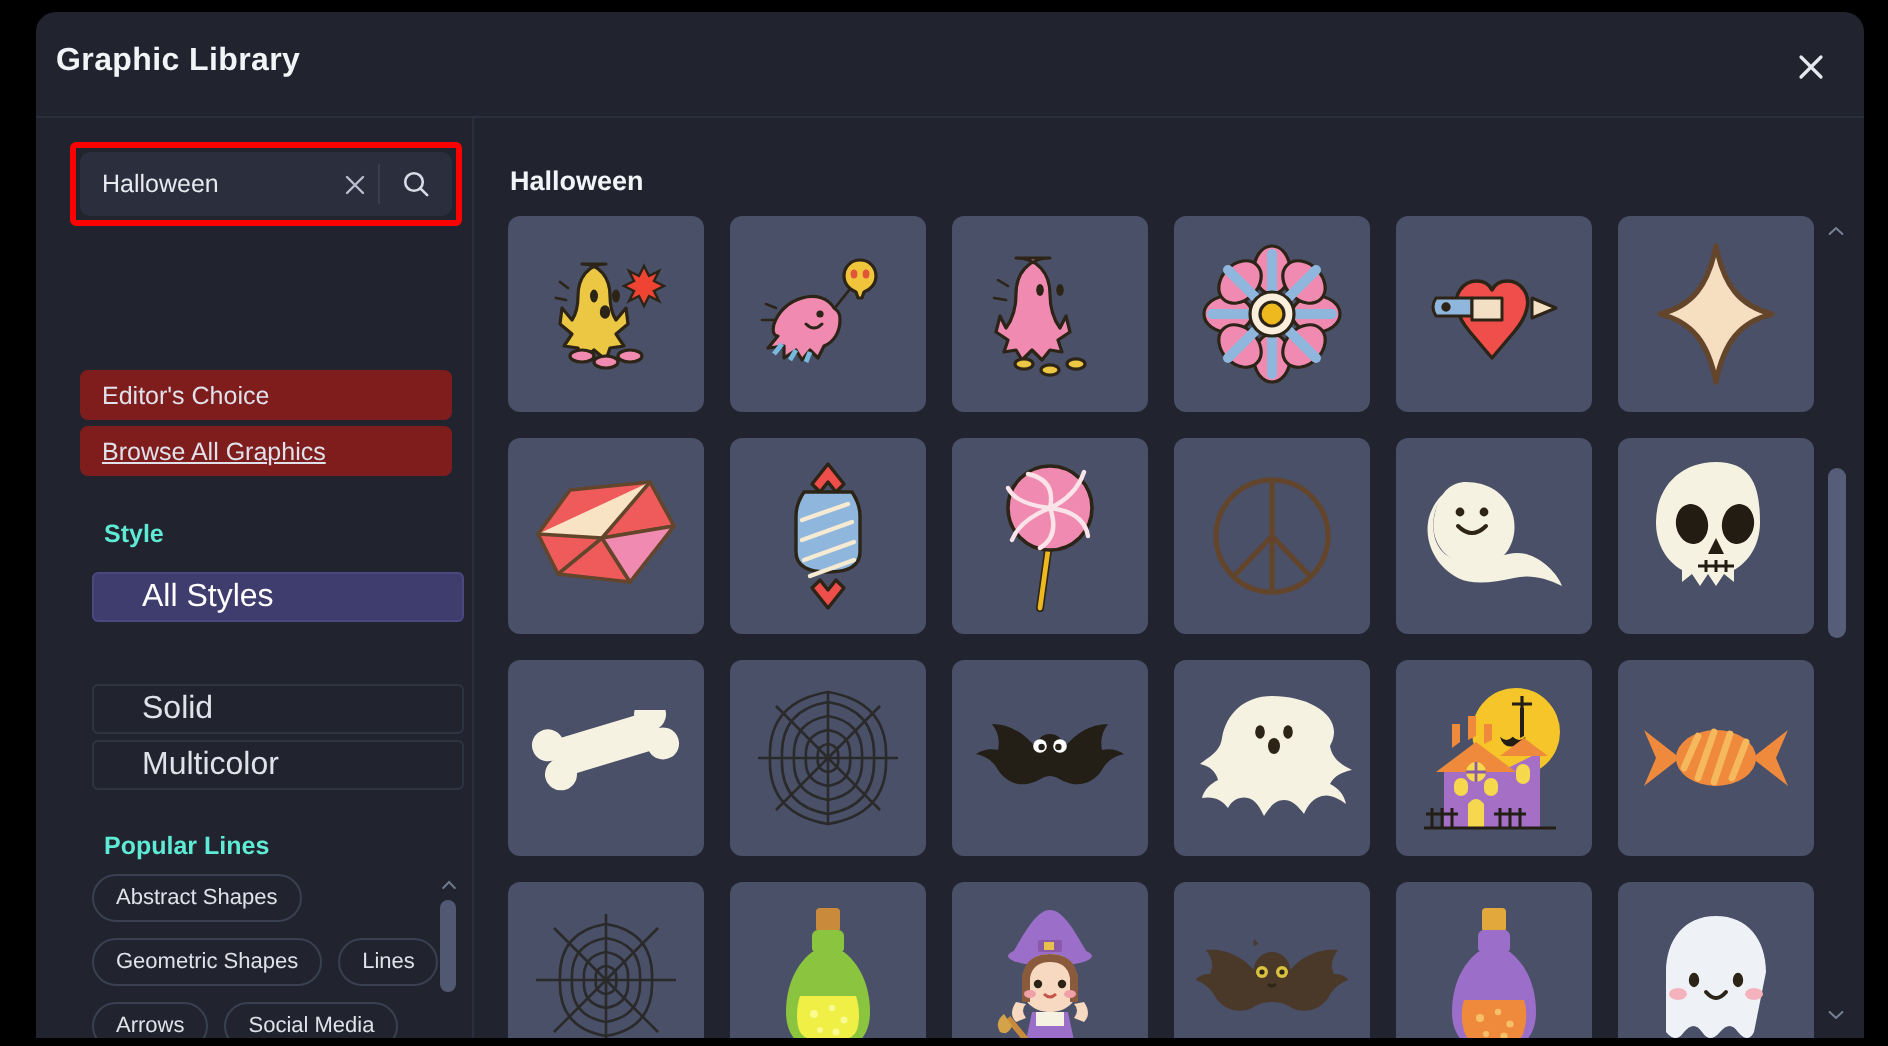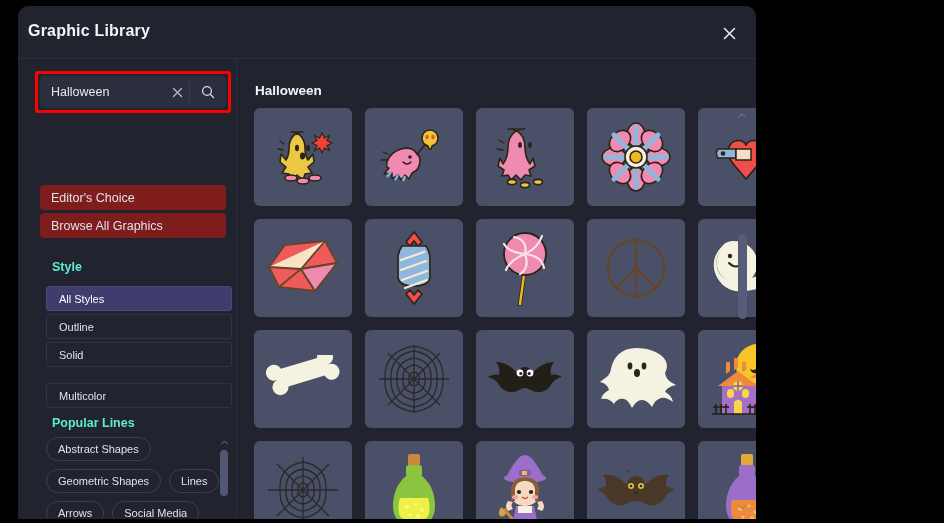--- a/index.html
+++ b/index.html
@@ -6,21 +6,21 @@
   html, body {
     width: 944px; height: 523px;
     background: #000000;
     font-family: "Liberation Sans", sans-serif;
     overflow: hidden;
   }
 
   #panel {
     position: absolute;
     left: 18px; top: 6px;
-    width: 738px; height: 513px;
+    width: 914px; height: 513px;
     background: #21242f;
     border-radius: 10px 10px 0 0;
     overflow: hidden;
     display: flex;
     flex-direction: column;
   }
 
   
   #header {
     height: 53px;
@@ -112,53 +112,53 @@
     width: 186px; height: 25px;
     background: #7f1d1d;
     border-radius: 4px;
     display: flex; align-items: center;
     padding-left: 11px;
     font-size: 12.5px;
     color: #dfe2ea;
     cursor: pointer;
   }
   #nav-editors-choice { top: 126px; }
-  #nav-browse-all     { top: 154px; }
+  #nav-browse-all     { top: 154px; text-decoration: underline; }
 
   .section-label {
     position: absolute;
     left: 34px;
     font-size: 12.5px;
     font-weight: bold;
     color: #5eead4;
   }
   #style-label { top: 201px; }
   #tags-label  { top: 357px; }
 
   .style-item {
     position: absolute;
     left: 28px;
     width: 186px; height: 25px;
     border-radius: 3px;
     display: flex; align-items: center;
-    padding-left: 12px;
-    font-size: 11px;
+    padding-left: 24px;
+    font-size: 16px;
     color: #dfe2ea;
     cursor: pointer;
     border: 1px solid #2f3442;
   }
   .style-item.selected {
     background: #3f3c6e;
     border-color: #4b4880;
     color: #ffffff;
   }
   #style-0 { top: 227px; }
   #style-1 { top: 255px; }
   #style-2 { top: 283px; }
-  #style-3 { top: 324px; }
+  #style-3 { top: 311px; }
 
   #tags-area {
     position: absolute;
     left: 28px; top: 378px;
     width: 180px; height: 145px;
     overflow: hidden;
   }
   #tags-rows { display: flex; flex-direction: column; gap: 8px; }
   .tag-row { display: flex; gap: 8px; }
   .tag-pill {
@@ -284,21 +284,20 @@
         </div>
         <div id="search-highlight"></div>
       </div>
 
       <div id="nav-editors-choice" class="nav-button">Editor's Choice</div>
       <div id="nav-browse-all" class="nav-button">Browse All Graphics</div>
 
       <div id="style-label" class="section-label">Style</div>
 
       <div id="style-0" class="style-item selected">All Styles</div>
-      <div id="style-1" class="style-item">Outline</div>
       <div id="style-2" class="style-item">Solid</div>
       <div id="style-3" class="style-item">Multicolor</div>
 
       <div id="tags-label" class="section-label">Popular Lines</div>
 
       <div id="tags-area">
         <div id="tags-rows">
             <div class="tag-row">
               <div class="tag-pill">Abstract Shapes</div>
             </div>

